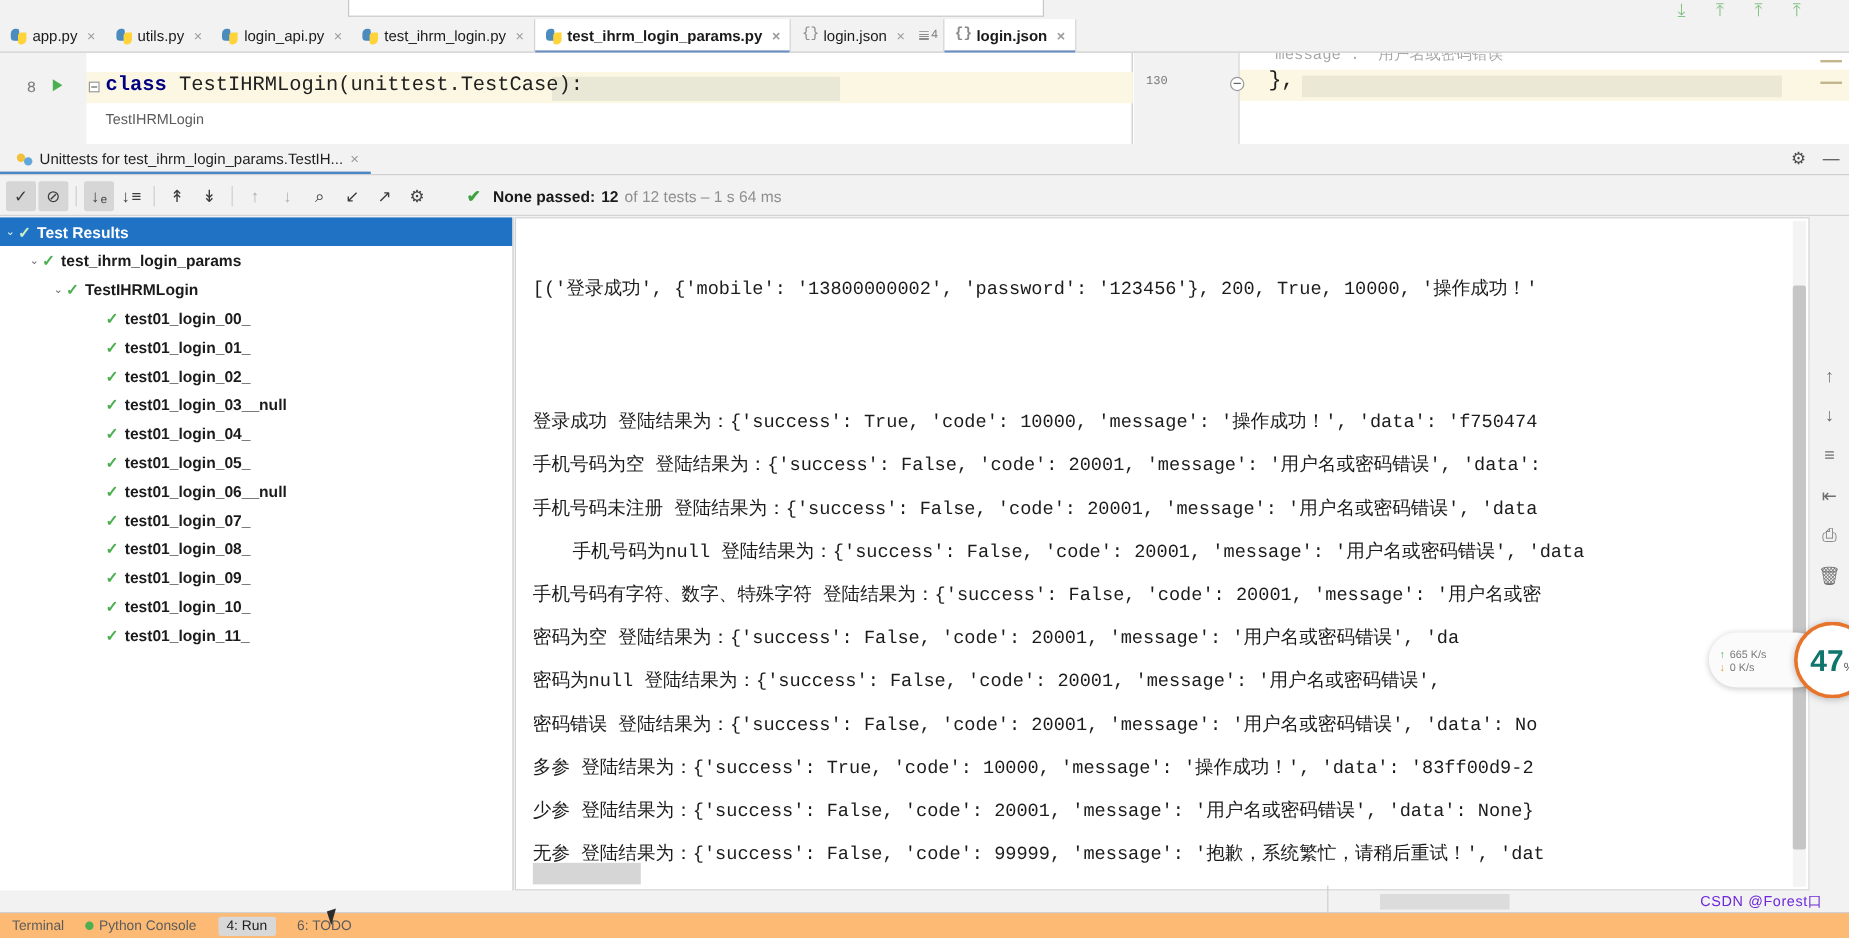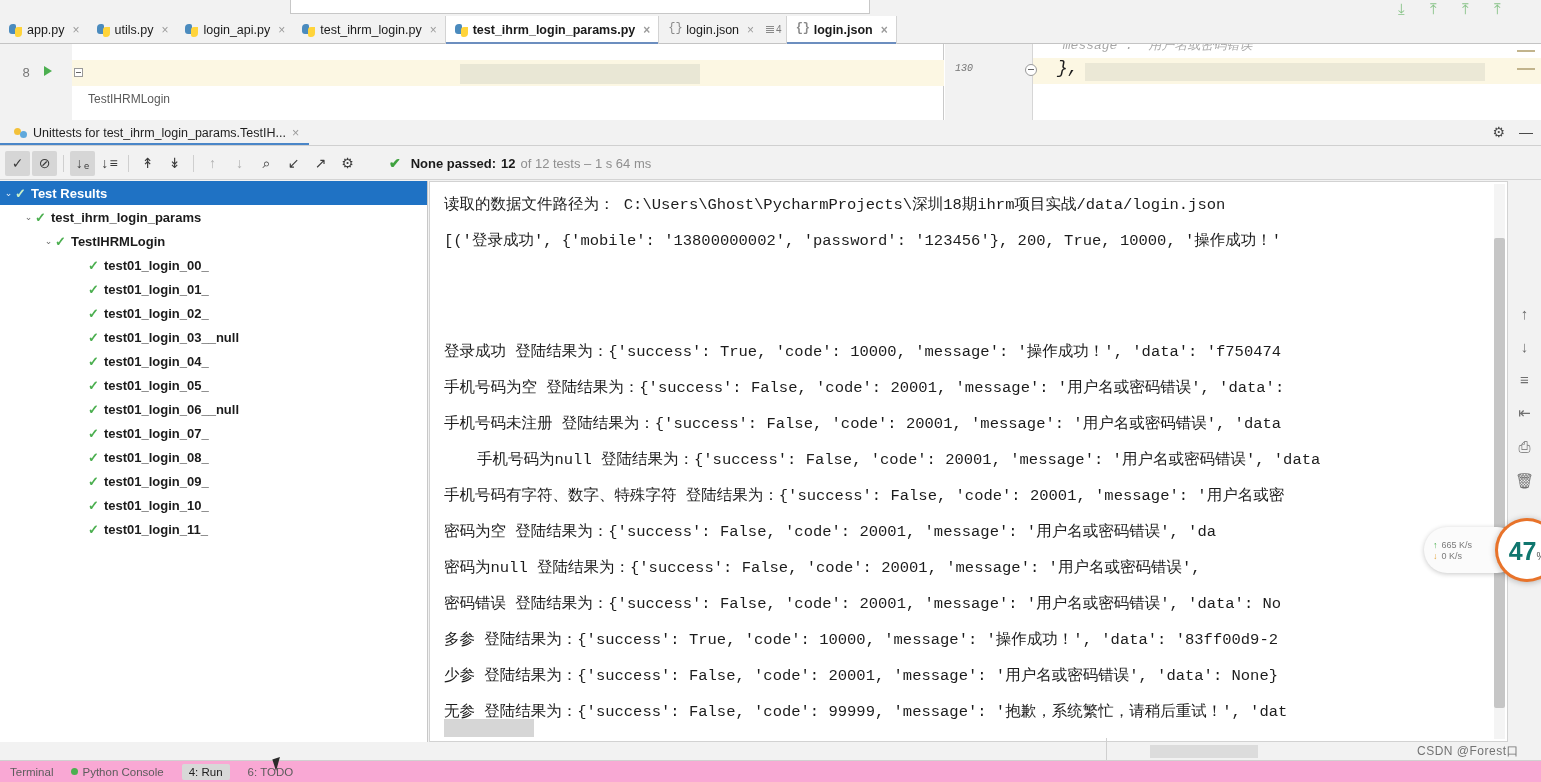--- a/index.html
+++ b/index.html
@@ -138,21 +138,21 @@
   .code-sel {
     position: absolute; left: 460px; top: 20px; width: 240px; height: 20px;
     background: #dcdccc; opacity: .6;
   }
   .breadcrumb-code {
     position: absolute; left: 88px; top: 48px;
     font-size: 12px; color: #5a5a5a;
   }
   .edit-right {
     position: absolute; left: 945px; top: 0; width: 596px; height: 76px;
-    background: #ffffff; overflow: hidden; font-style: italic;
+    background: #ffffff; overflow: hidden;
   }
   .er-top-faint {
     position: absolute; left: 110px; top: -8px; font-size: 13px;
     font-family: "Liberation Mono", monospace; white-space: nowrap;
     opacity: .35;
   }
   .er-hl {
     position: absolute; left: 0; top: 14px; width: 596px; height: 26px;
     background: #fcf7e3;
   }
@@ -327,31 +327,31 @@
     border-right-color: #f3f3f3;
     display: flex; align-items: baseline; justify-content: center;
     padding-top: 16px;
   }
   .gauge .num { font-size: 25px; color: #0f766e; font-weight: bold; }
   .gauge .pct { font-size: 10px; color: #555; }
 
   
   .bottombar {
     position: absolute; left: 0; bottom: 0; width: 1541px; height: 22px;
-    background: #f9a8d4; border-top: 1px solid #d0d0d0;
+    background: #fdba74; border-top: 1px solid #d0d0d0;
     display: flex; align-items: center; gap: 18px;
     padding-left: 10px; font-size: 11.5px; color: #5c5c5c;
     overflow: hidden;
   }
   .bb-item { display: flex; align-items: center; gap: 4px; white-space: nowrap; }
   .bb-item.active { background: #d8d8d8; padding: 2px 7px; border-radius: 2px; color: #202020; }
   .bb-dot { width: 7px; height: 7px; border-radius: 50%; background: #4caf50; }
   .watermark {
     position: absolute; right: 22px; bottom: 22px;
-    font-size: 12px; color: #737373; letter-spacing: .5px;
+    font-size: 12px; color: #6d28d9; letter-spacing: .5px;
   }
   .cursor-arrow {
     position: absolute; left: 274px; top: 758px;
     width: 0; height: 0;
     border-left: 8px solid #2b2b2b;
     border-bottom: 12px solid transparent;
     transform: rotate(-18deg);
   }
   .bb-box {
     position: absolute; left: 1150px; bottom: 24px;
@@ -419,20 +419,21 @@
 
   <div class="editor">
 
     <div class="edit-left">
       <div class="hl-line"></div>
       <div class="gutter"></div>
       <div class="lineno">8</div>
       <div class="run-arrow"></div>
       <div class="fold-marker"></div>
       <div class="code-sel"></div>
+      <div class="code-line"><span class="kw">class</span><span> TestIHRMLogin(unittest.TestCase):</span></div>
       <div class="breadcrumb-code">TestIHRMLogin</div>
     </div>
 
     <div class="edit-right">
       <div class="er-top-faint">'message': '用户名或密码错误'</div>
       <div class="er-hl"></div>
       <div class="er-gutter"></div>
       <div class="er-lineno">130</div>
       <div class="er-fold"></div>
       <div class="er-sel"></div>
@@ -541,21 +542,20 @@
         <span class="chk">✓</span>
         <span class="tlabel">test01_login_10_</span>
       </div>
       <div class="tnode" style="padding-left:88px;">
         <span class="chk">✓</span>
         <span class="tlabel">test01_login_11_</span>
       </div>
     </div>
 
     <div class="console">
-      <div class="cline" style="top:12px;">读取的数据文件路径为：  C:\Users\Ghost\PycharmProjects\深圳18期ihrm项目实战/data/login.json</div>
       <div class="cline" style="top:48px;text-align:center;">[('登录成功', {'mobile': '13800000002', 'password': '123456'}, 200, True, 10000, '操作成功！'</div>
       <div class="cline" style="top:159px;">登录成功  登陆结果为：{'success': True, 'code': 10000, 'message': '操作成功！', 'data': 'f750474</div>
       <div class="cline" style="top:195px;">手机号码为空  登陆结果为：{'success': False, 'code': 20001, 'message': '用户名或密码错误', 'data':</div>
       <div class="cline" style="top:231px;">手机号码未注册  登陆结果为：{'success': False, 'code': 20001, 'message': '用户名或密码错误', 'data</div>
       <div class="cline" style="top:267px;margin-left:33px;">手机号码为null  登陆结果为：{'success': False, 'code': 20001, 'message': '用户名或密码错误', 'data</div>
       <div class="cline" style="top:303px;">手机号码有字符、数字、特殊字符  登陆结果为：{'success': False, 'code': 20001, 'message': '用户名或密</div>
       <div class="cline" style="top:339px;">密码为空  登陆结果为：{'success': False, 'code': 20001, 'message': '用户名或密码错误', 'da</div>
       <div class="cline" style="top:375px;">密码为null  登陆结果为：{'success': False, 'code': 20001, 'message': '用户名或密码错误',</div>
       <div class="cline" style="top:411px;">密码错误  登陆结果为：{'success': False, 'code': 20001, 'message': '用户名或密码错误', 'data': No</div>
       <div class="cline" style="top:447px;">多参  登陆结果为：{'success': True, 'code': 10000, 'message': '操作成功！', 'data': '83ff00d9-2</div>

